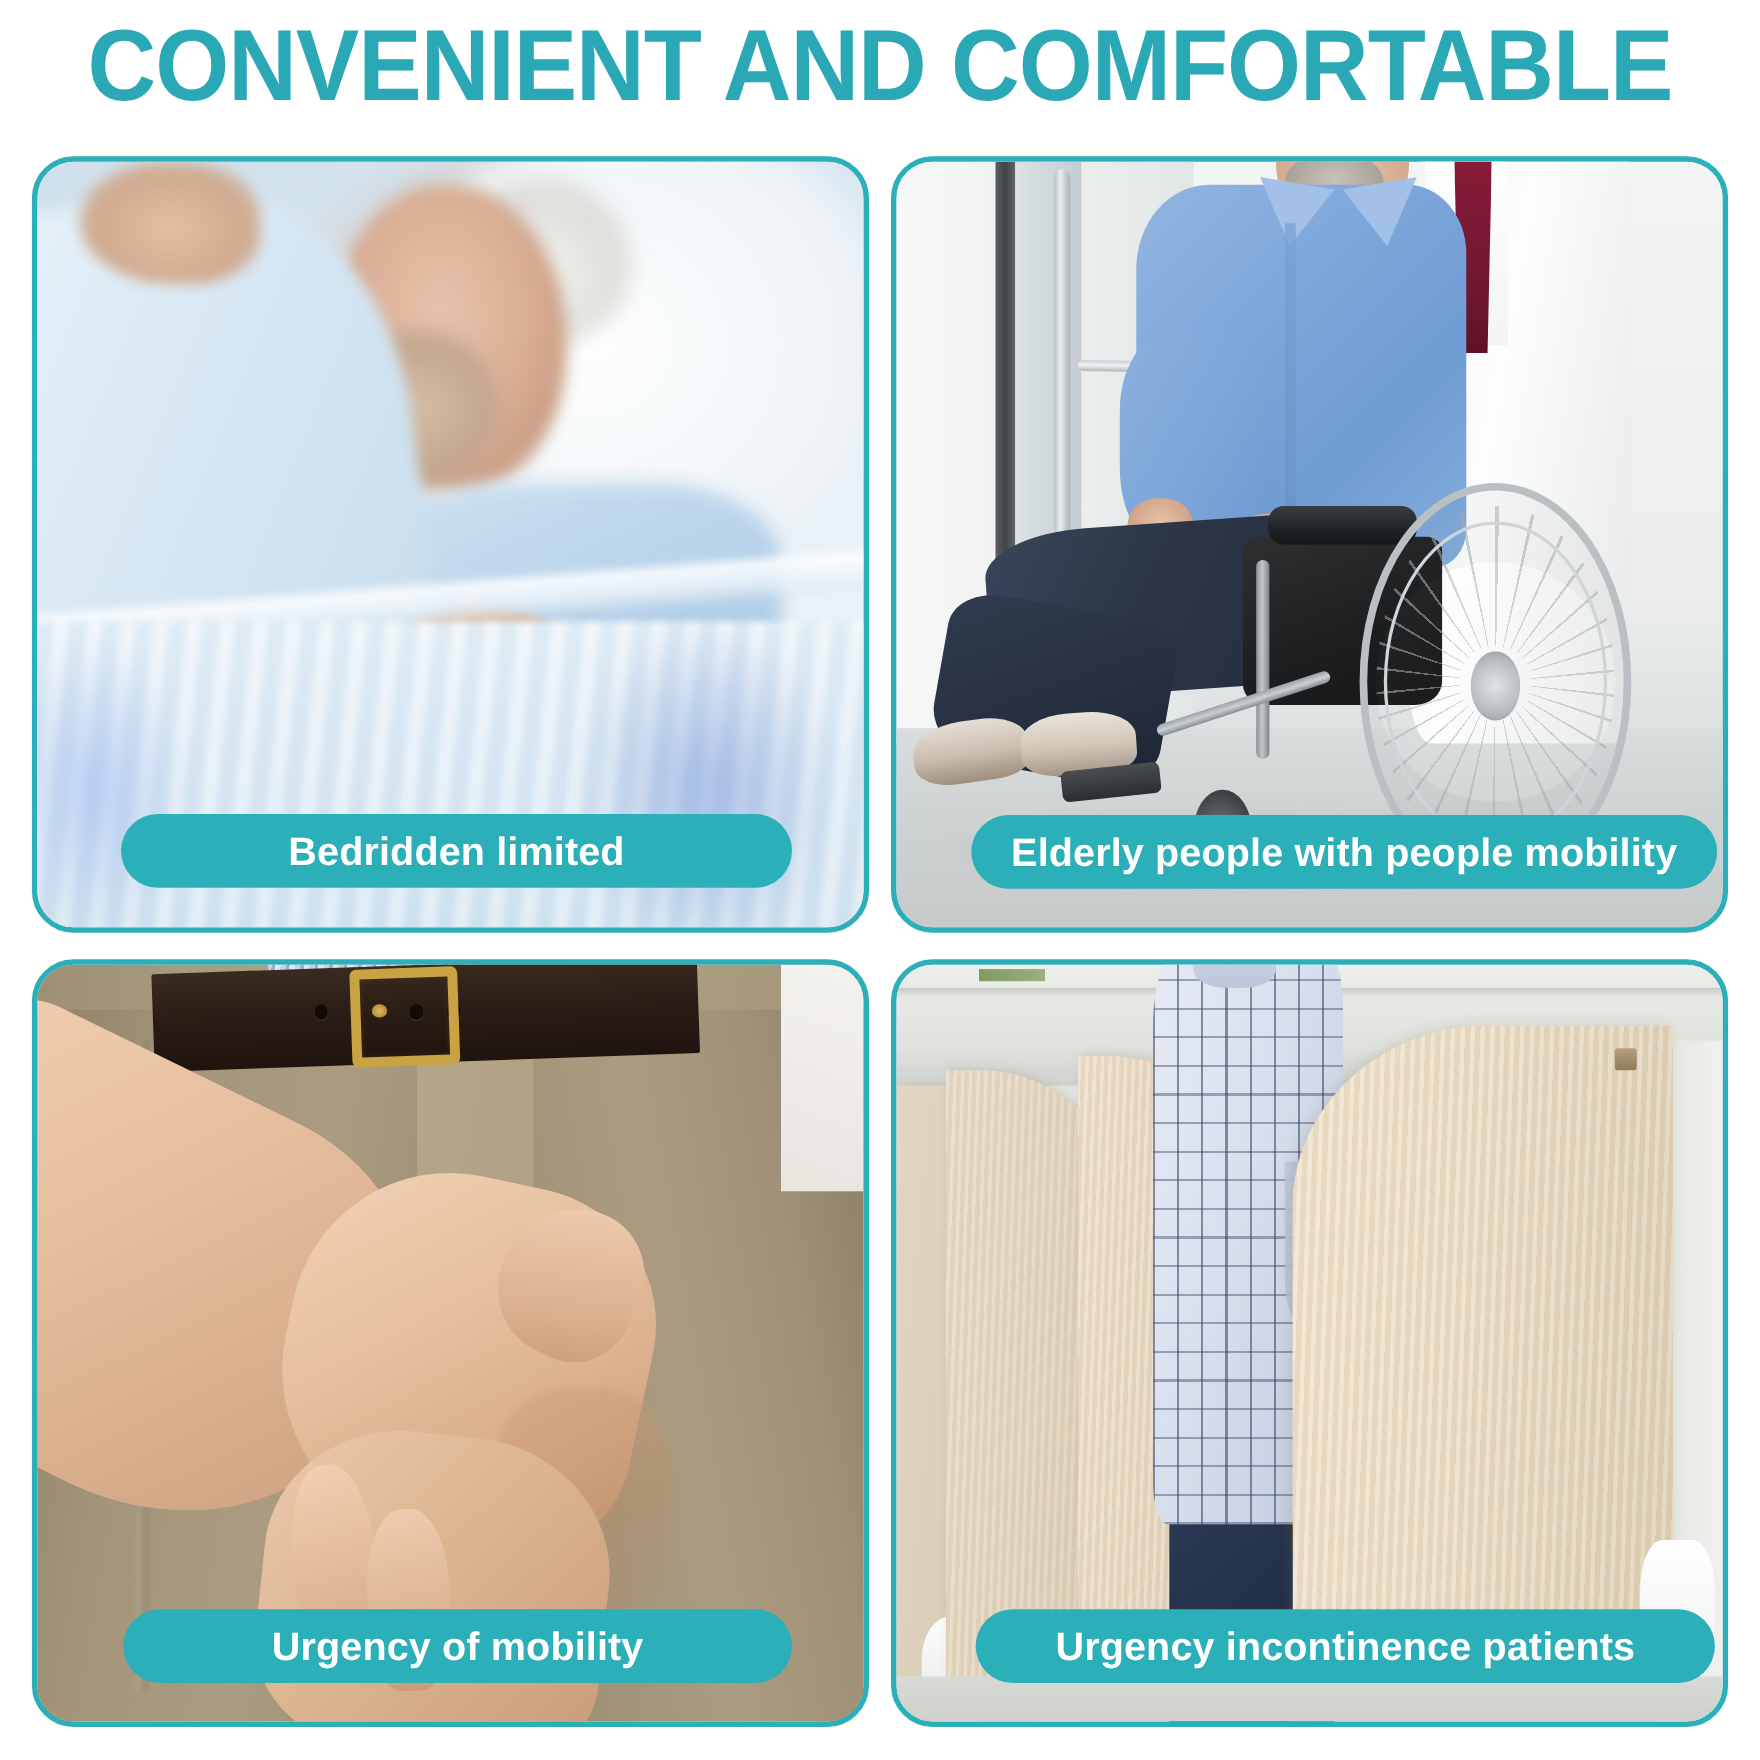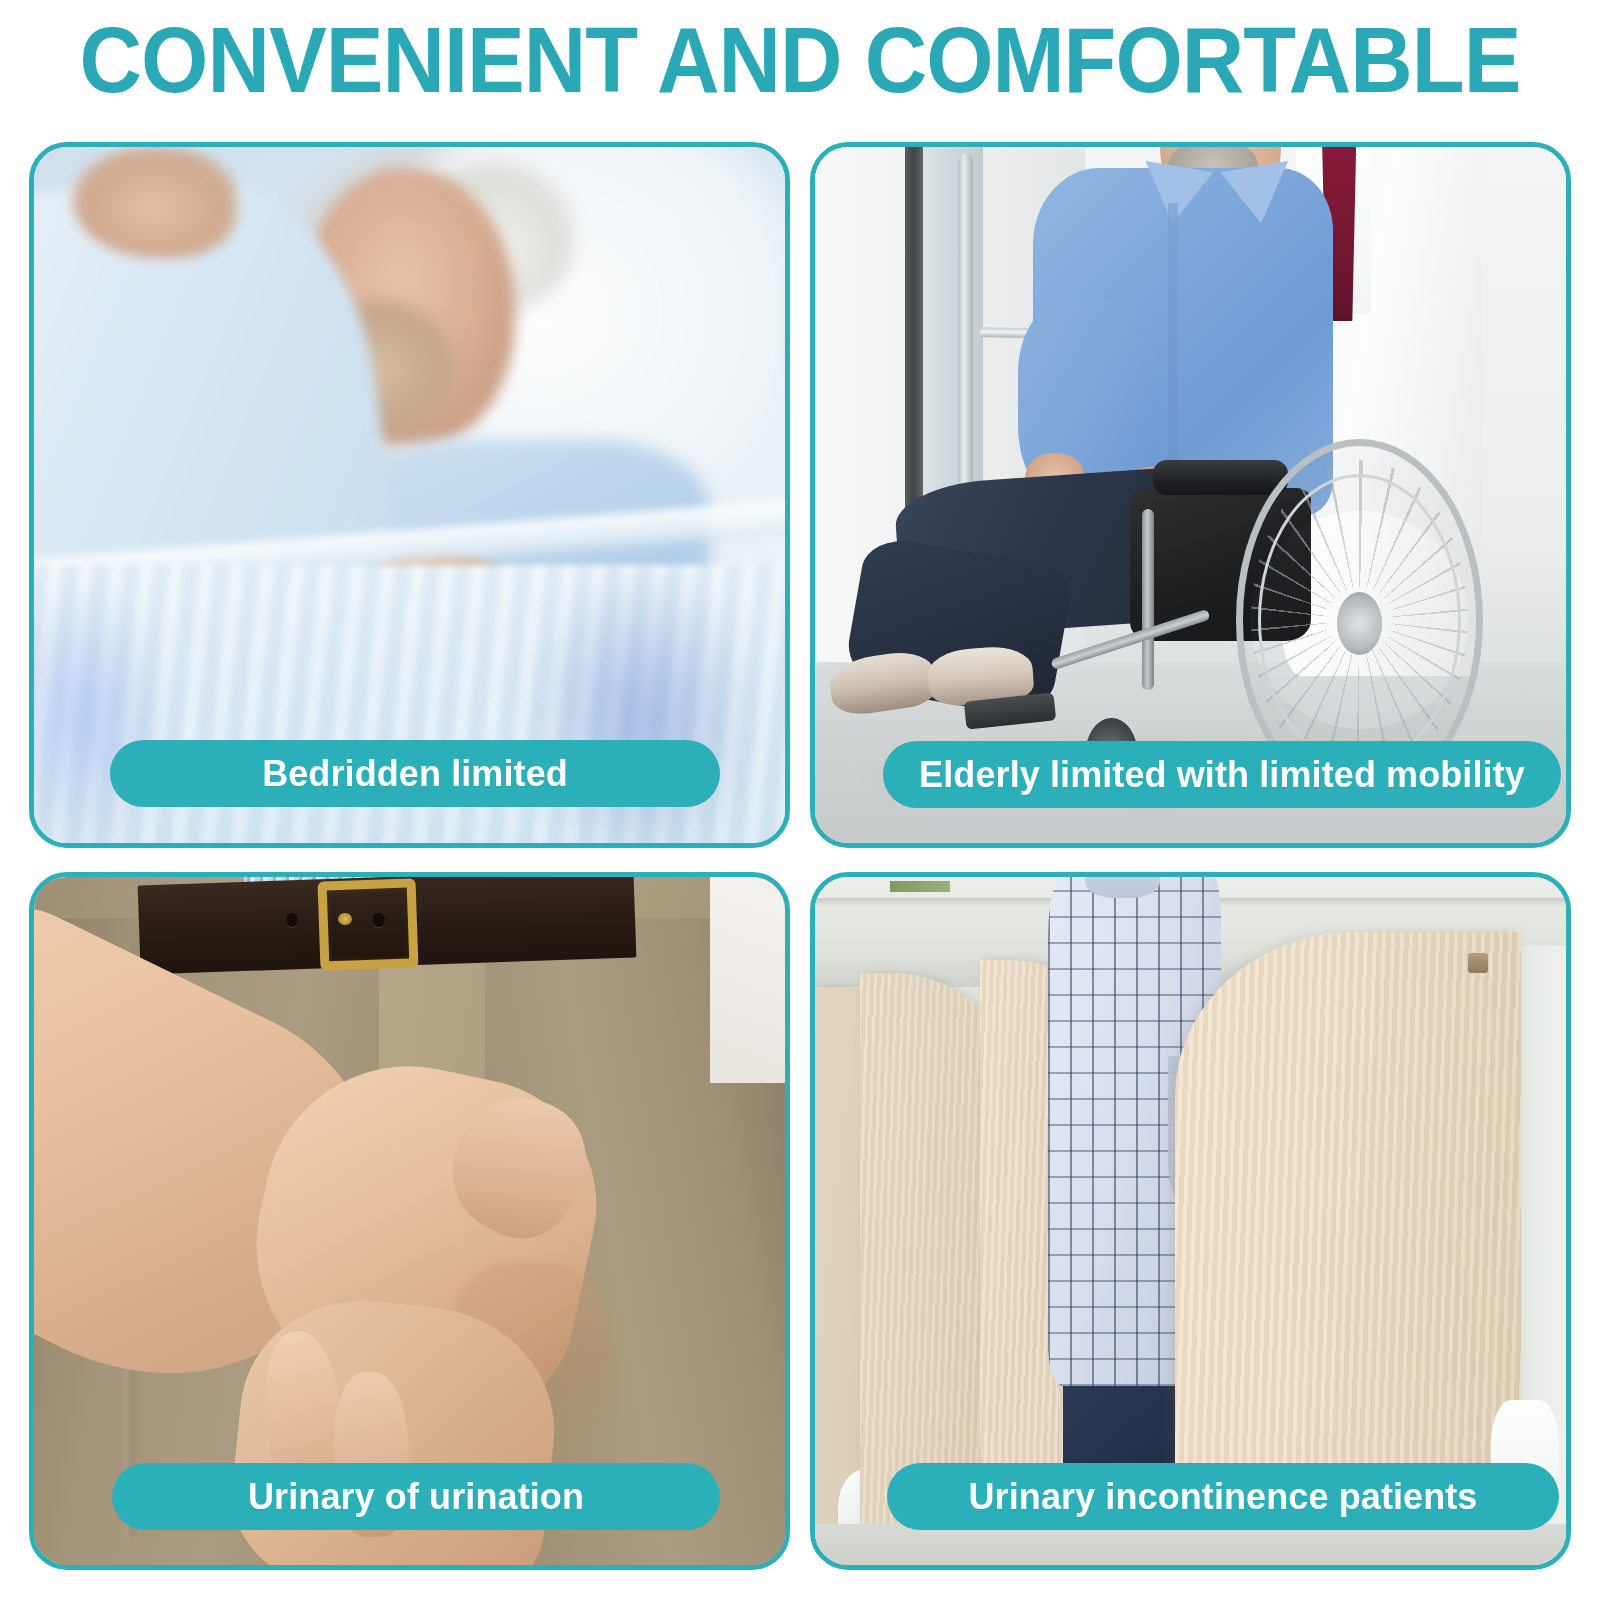--- a/index.html
+++ b/index.html
@@ -700,21 +700,21 @@
         <div class="chairFrameV"></div>
         <div class="chairFrameD"></div>
         <div class="spokes"></div>
         <div class="bigwheel"></div>
         <div class="bigwheelinner"></div>
         <div class="hub"></div>
         <div class="smallwheel"></div>
         <div class="footplate"></div>
         <div class="shadow"></div>
       </div>
-      <div class="pill pill-2">Elderly limited with limited mobility</div>
+      <div class="pill pill-2">Elderly people with people mobility</div>
     </div>
 
     <div class="panel p3">
       <div class="photo">
         <div class="bg"></div>
         <div class="trouserL"></div>
         <div class="trouserR"></div>
         <div class="whiteBG"></div>
         <div class="crease1"></div>
         <div class="crease2"></div>
@@ -726,21 +726,21 @@
         <div class="buckle"></div>
         <div class="bucklepin"></div>
         <div class="forearm"></div>
         <div class="handTop"></div>
         <div class="thumb"></div>
         <div class="knuckles"></div>
         <div class="handBottom"></div>
         <div class="fingerA"></div>
         <div class="fingerB"></div>
       </div>
-      <div class="pill pill-3">Urinary of urination</div>
+      <div class="pill pill-3">Urgency of mobility</div>
     </div>
 
     <div class="panel p4">
       <div class="photo">
         <div class="bg"></div>
         <div class="tilewall"></div>
         <div class="tileseam"></div>
         <div class="greenstrip"></div>
         <div class="farwall"></div>
         <div class="divider1"></div>
@@ -751,17 +751,17 @@
         <div class="jeans"></div>
         <div class="armskin"></div>
         <div class="shirtman"></div>
         <div class="collar"></div>
         <div class="sleeveEdge"></div>
         <div class="dividerBig"></div>
         <div class="bracket"></div>
         <div class="urinal3"></div>
         <div class="floor"></div>
       </div>
-      <div class="pill pill-4">Urinary incontinence patients</div>
+      <div class="pill pill-4">Urgency incontinence patients</div>
     </div>
 
   </div>
 </div>
 
 </body></html>

